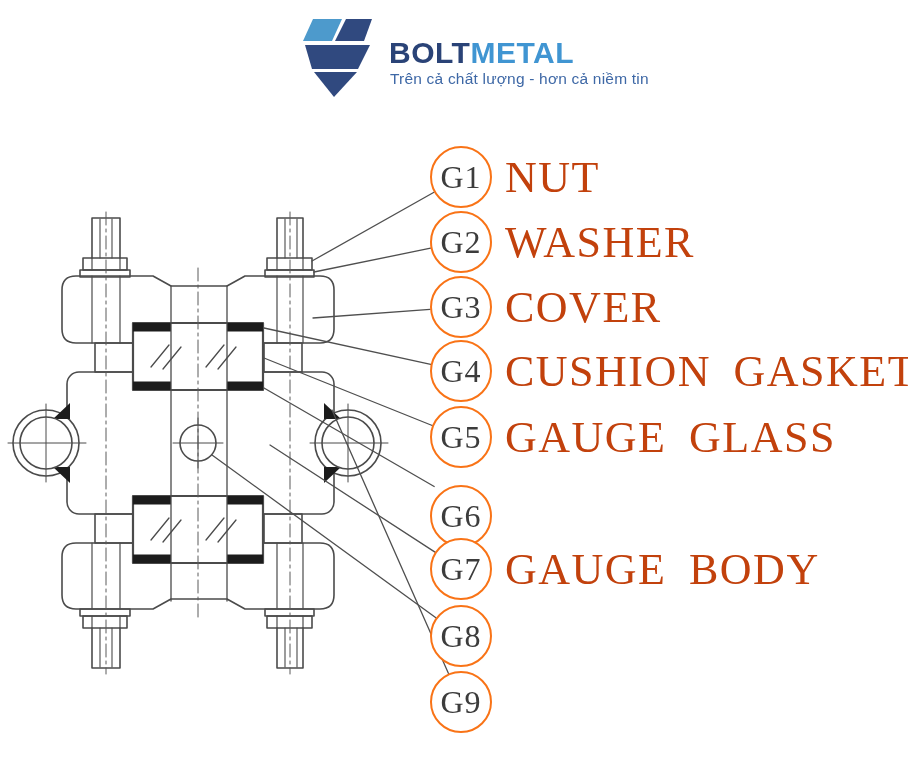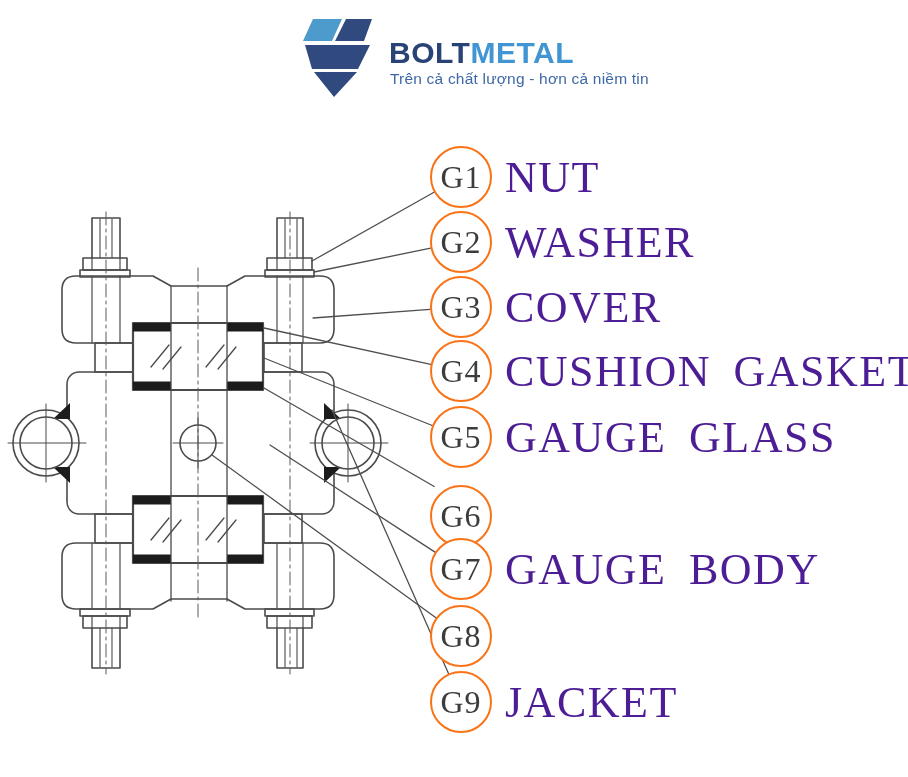--- a/index.html
+++ b/index.html
@@ -42,21 +42,21 @@
     display: flex; align-items: center; justify-content: center;
     background: #ffffff;
   }
   .part-id {
     font-family: "Liberation Serif", serif;
     font-size: 32px; color: #3c3c3c; letter-spacing: 1px;
   }
   .part-name {
     margin-left: 13px;
     font-family: "Liberation Serif", serif;
-    font-size: 44px; color: #4c1d95;
+    font-size: 44px; color: #c2410c;
     letter-spacing: 1.5px; word-spacing: 10px;
   }
 </style>
 </head>
 <body>
 
 <div id="stage">
 
   <div id="logo">
     <svg id="logo-icon" width="74" height="80" viewBox="0 0 74 80">
@@ -226,17 +226,16 @@
     </div>
       <div class="part-row" style="top: 605px;">
       <div class="part-circle">
         <span class="part-id">G8</span>
       </div>
     </div>
       <div class="part-row" style="top: 671px;">
       <div class="part-circle">
         <span class="part-id">G9</span>
       </div>
-      <div class="part-name">JACKET</div>
     </div>
     </div>
 
 </div>
 
 </body></html>

